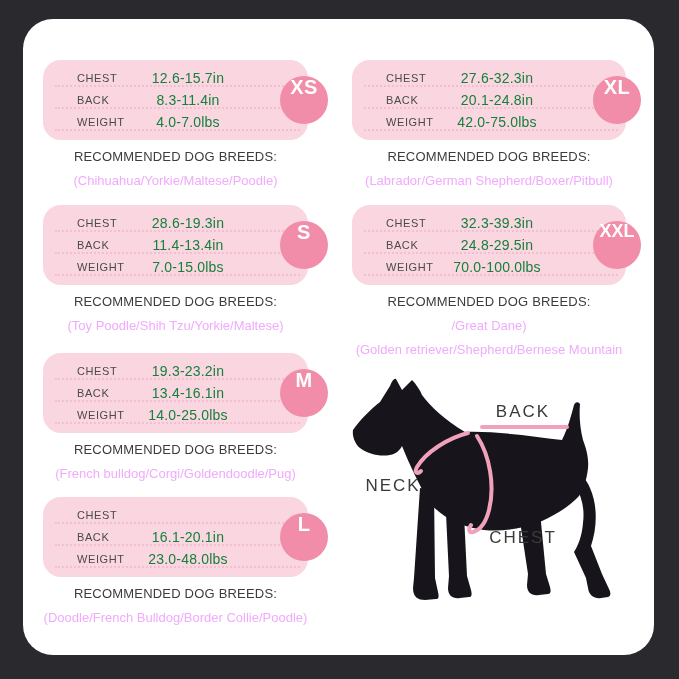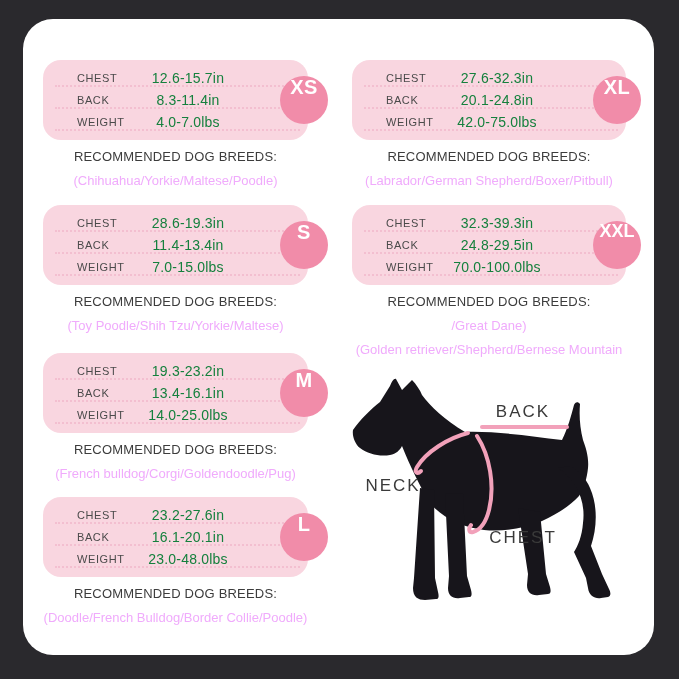--- a/index.html
+++ b/index.html
@@ -150,21 +150,20 @@
   </div>
   <div class="rec-heading">RECOMMENDED DOG BREEDS:</div>
   <div class="rec-breeds">(French bulldog/Corgi/Goldendoodle/Pug)</div>
 </div>
 
 <div class="size-group col1 row4 g-l">
   <div class="size-card">
     <div class="m-row">
       <span class="leader"></span>
       <span class="m-label">CHEST</span>
-      <span class="m-value">23.2-27.6in</span>
     </div>
     <div class="m-row">
       <span class="leader"></span>
       <span class="m-label">BACK</span>
       <span class="m-value">16.1-20.1in</span>
     </div>
     <div class="m-row">
       <span class="leader"></span>
       <span class="m-label">WEIGHT</span>
       <span class="m-value">23.0-48.0lbs</span>

